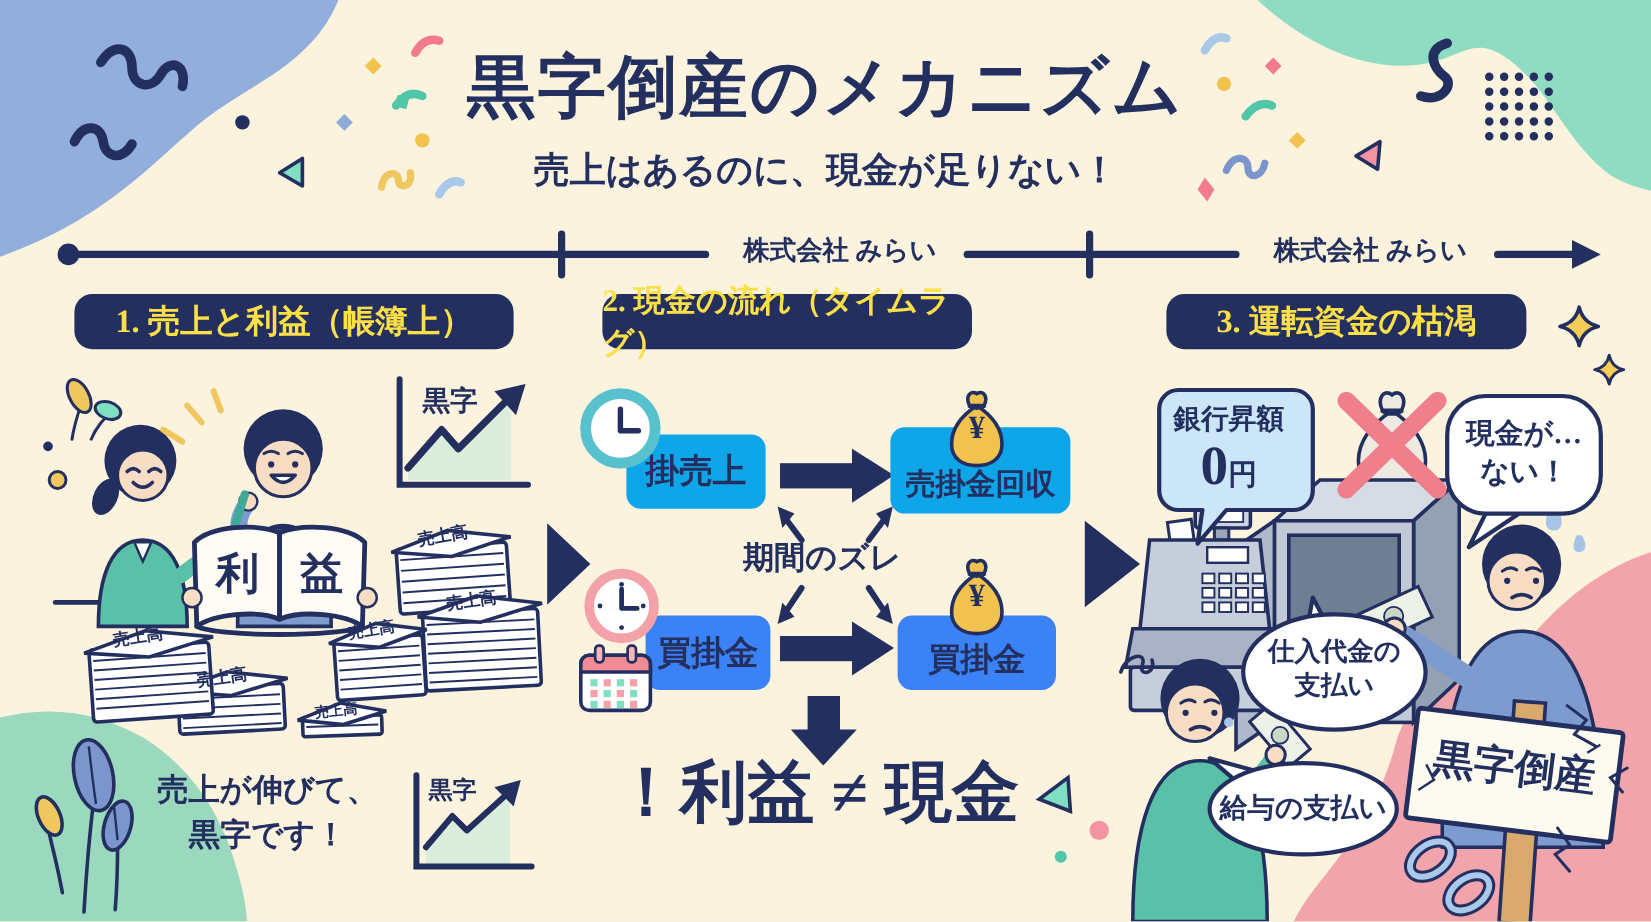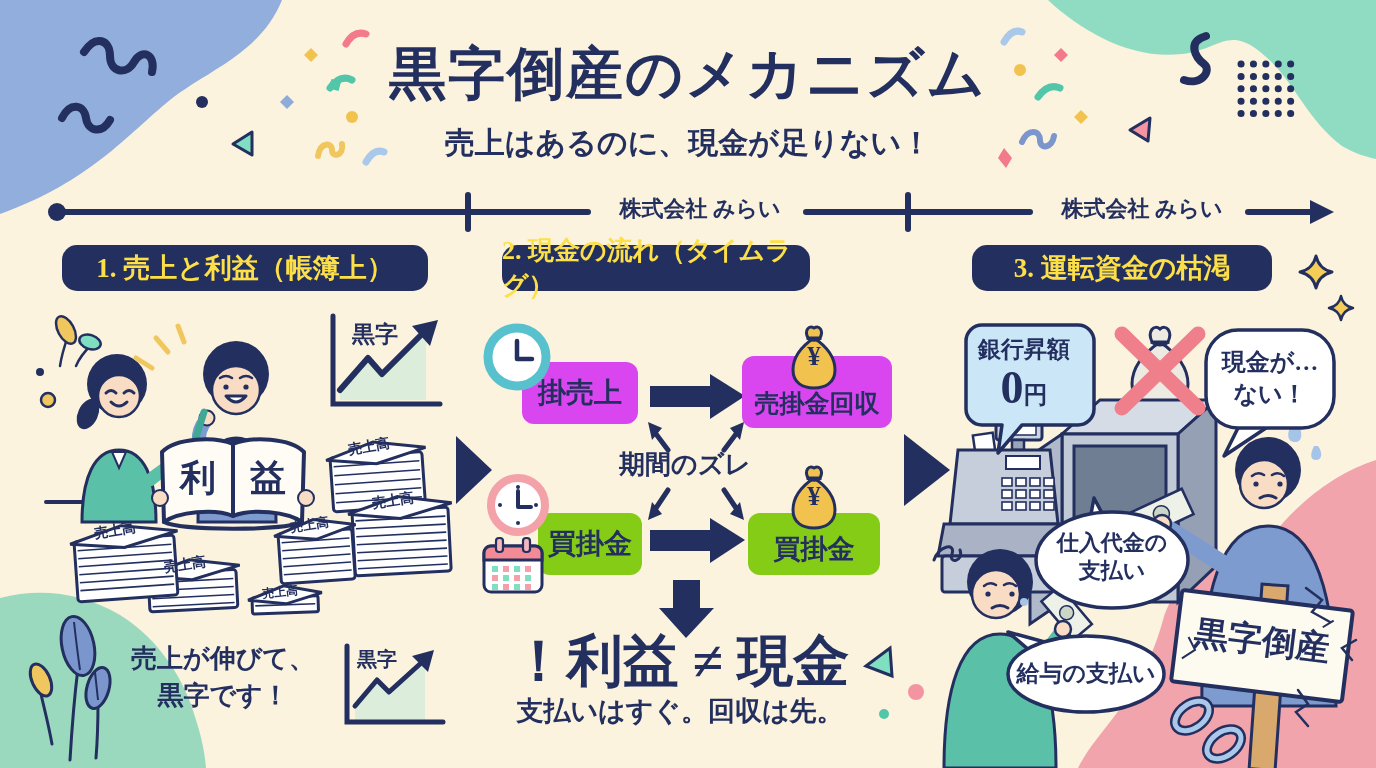--- a/index.html
+++ b/index.html
@@ -7,21 +7,21 @@
          font-family:Liberation Serif, serif;color:#232F5F;}
   svg.layer{position:absolute;left:0;top:0;}
   #bg{z-index:1;} #fg{z-index:5;}
   .txt{position:absolute;color:#232F5F;font-weight:700;text-align:center;line-height:1.12;
        z-index:6;white-space:nowrap;}
   .pill{position:absolute;background:#232F5F;color:#fde047;border-radius:15px;display:flex;
         align-items:center;justify-content:center;font-weight:700;z-index:2;}
   .box{position:absolute;border-radius:12px;z-index:2;display:flex;align-items:center;
        justify-content:center;font-weight:700;color:#232F5F;}
   .box.low{align-items:flex-end;padding-bottom:8px;box-sizing:border-box;}
-  .green{background:#d946ef;} .pink{background:#84cc16;}
+  .green{background:#0ea5e9;} .pink{background:#3b82f6;}
   .stacklab{position:absolute;font-weight:700;color:#232F5F;z-index:3;font-size:14px;white-space:nowrap;}
 </style>
 </head>
 <body>
 
 <div id="stage">
 
 <svg id="bg" class="layer" width="1376" height="768" viewBox="0 0 1376 768">
 
   <path fill="#92AEDC" d="M0,0 L282,0 C260,54 208,70 170,100 C128,134 90,182 0,214 Z"></path>
@@ -338,21 +338,20 @@
 <div class="txt" style="left:352px;top:648px;width:50px;font-size:20px;">黒字</div>
 
 <div class="box green" style="left:522px;top:362px;width:116px;height:62px;font-size:28px;">掛売上</div>
 <div class="box green low" style="left:742px;top:356px;width:150px;height:72px;font-size:25px;">売掛金回収</div>
 <div class="box pink" style="left:538px;top:513px;width:104px;height:62px;font-size:28px;">買掛金</div>
 <div class="box pink low" style="left:748px;top:513px;width:132px;height:62px;font-size:27px;">買掛金</div>
 <div class="txt" style="left:800px;top:341px;width:28px;font-size:27px;">¥</div>
 <div class="txt" style="left:800px;top:481px;width:28px;font-size:27px;">¥</div>
 <div class="txt" style="left:613px;top:450px;width:144px;font-size:26px;">期間のズレ</div>
 <div class="txt" style="left:500px;top:630px;width:360px;font-size:56px;font-weight:800;">！利益 ≠ 現金</div>
-<div class="txt" style="left:492px;top:696px;width:376px;font-size:27px;">支払いはすぐ。回収は先。</div>
 
 <div class="txt" style="left:958px;top:337px;width:132px;font-size:23px;">銀行昇額</div>
 <div class="txt" style="left:958px;top:362px;width:132px;font-size:24px;">
   <span style="font-size:46px;font-weight:800;">0</span><span>円</span>
 </div>
 <div class="txt" style="left:1206px;top:349px;width:128px;font-size:24px;">現金が…</div>
 <div class="txt" style="left:1206px;top:381px;width:128px;font-size:24px;">ない！</div>
 <div class="txt" style="left:1036px;top:531px;width:152px;font-size:22px;">仕入代金の</div>
 <div class="txt" style="left:1036px;top:559px;width:152px;font-size:22px;">支払い</div>
 <div class="txt" style="left:1008px;top:661px;width:156px;font-size:23px;">給与の支払い</div>

